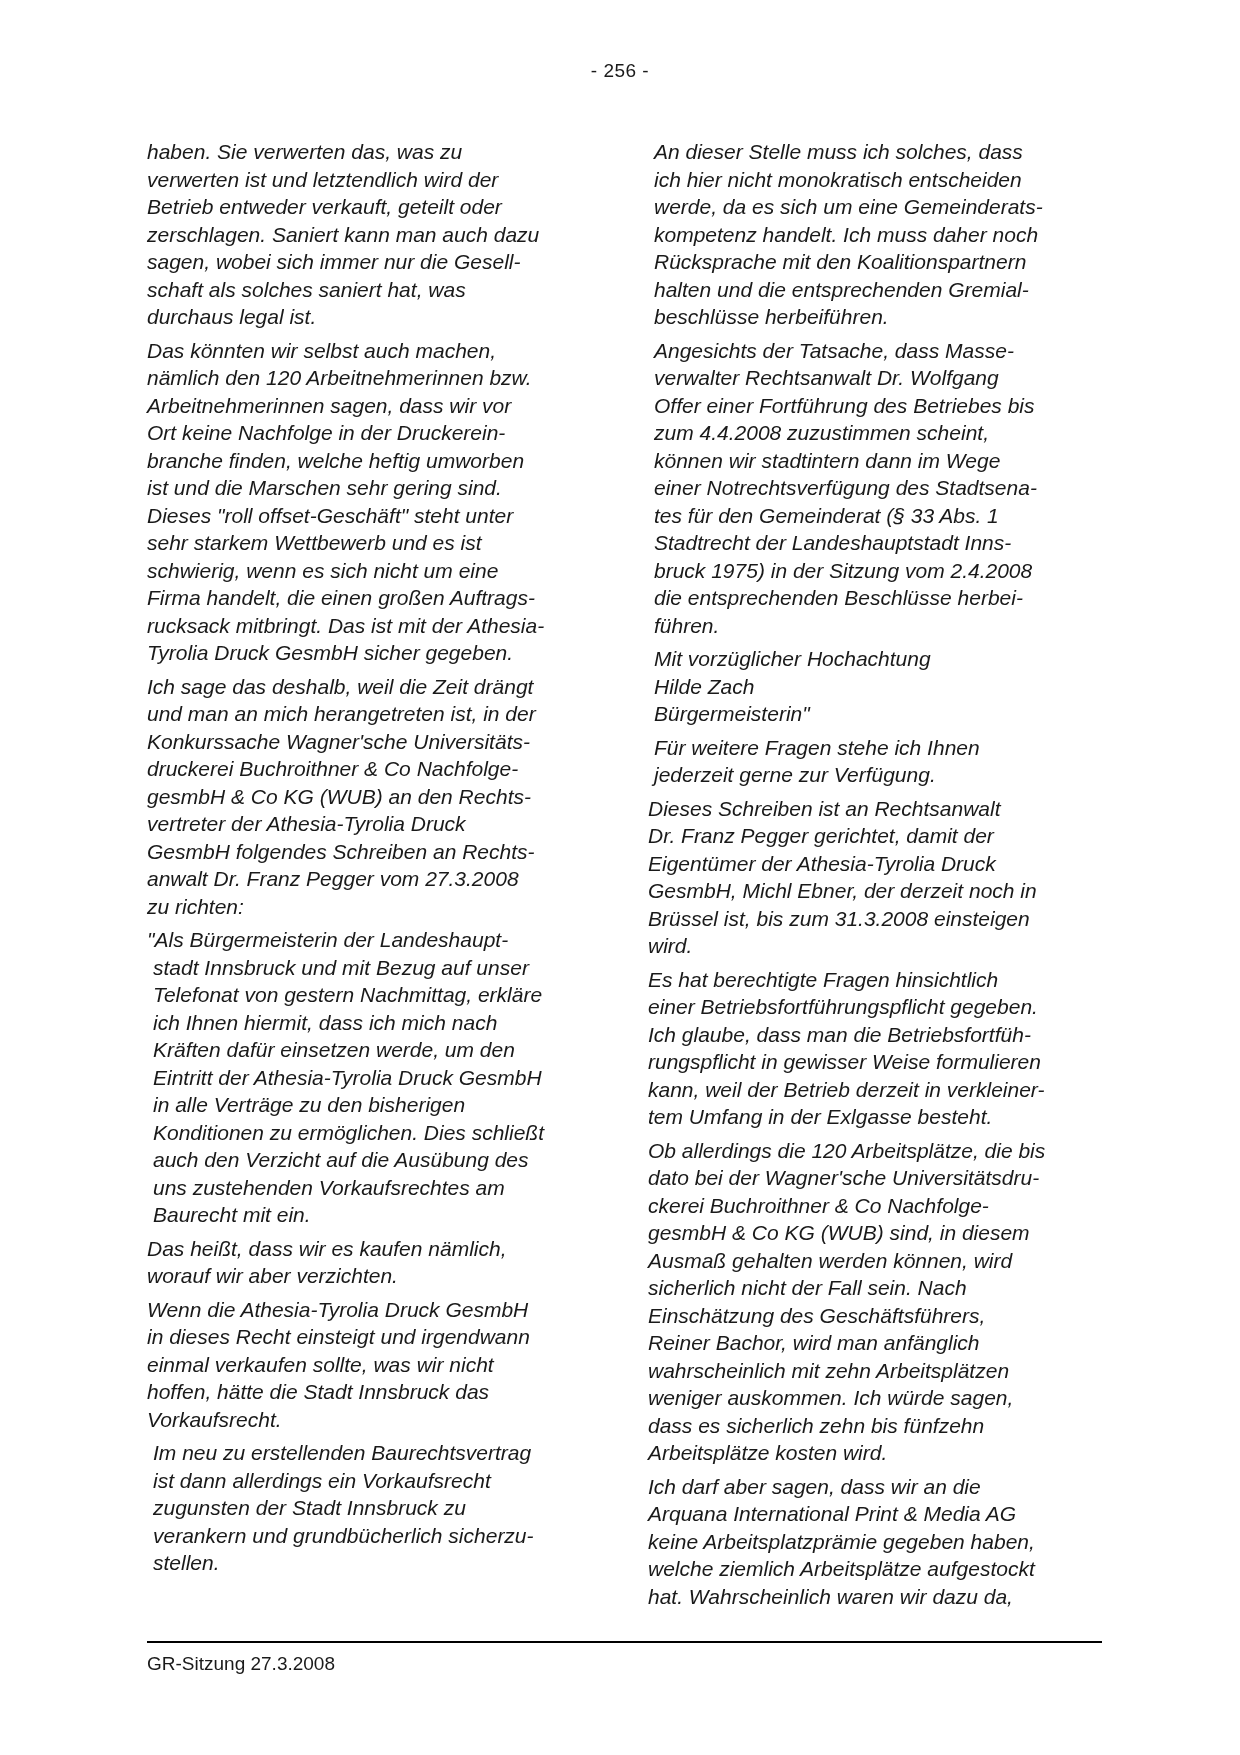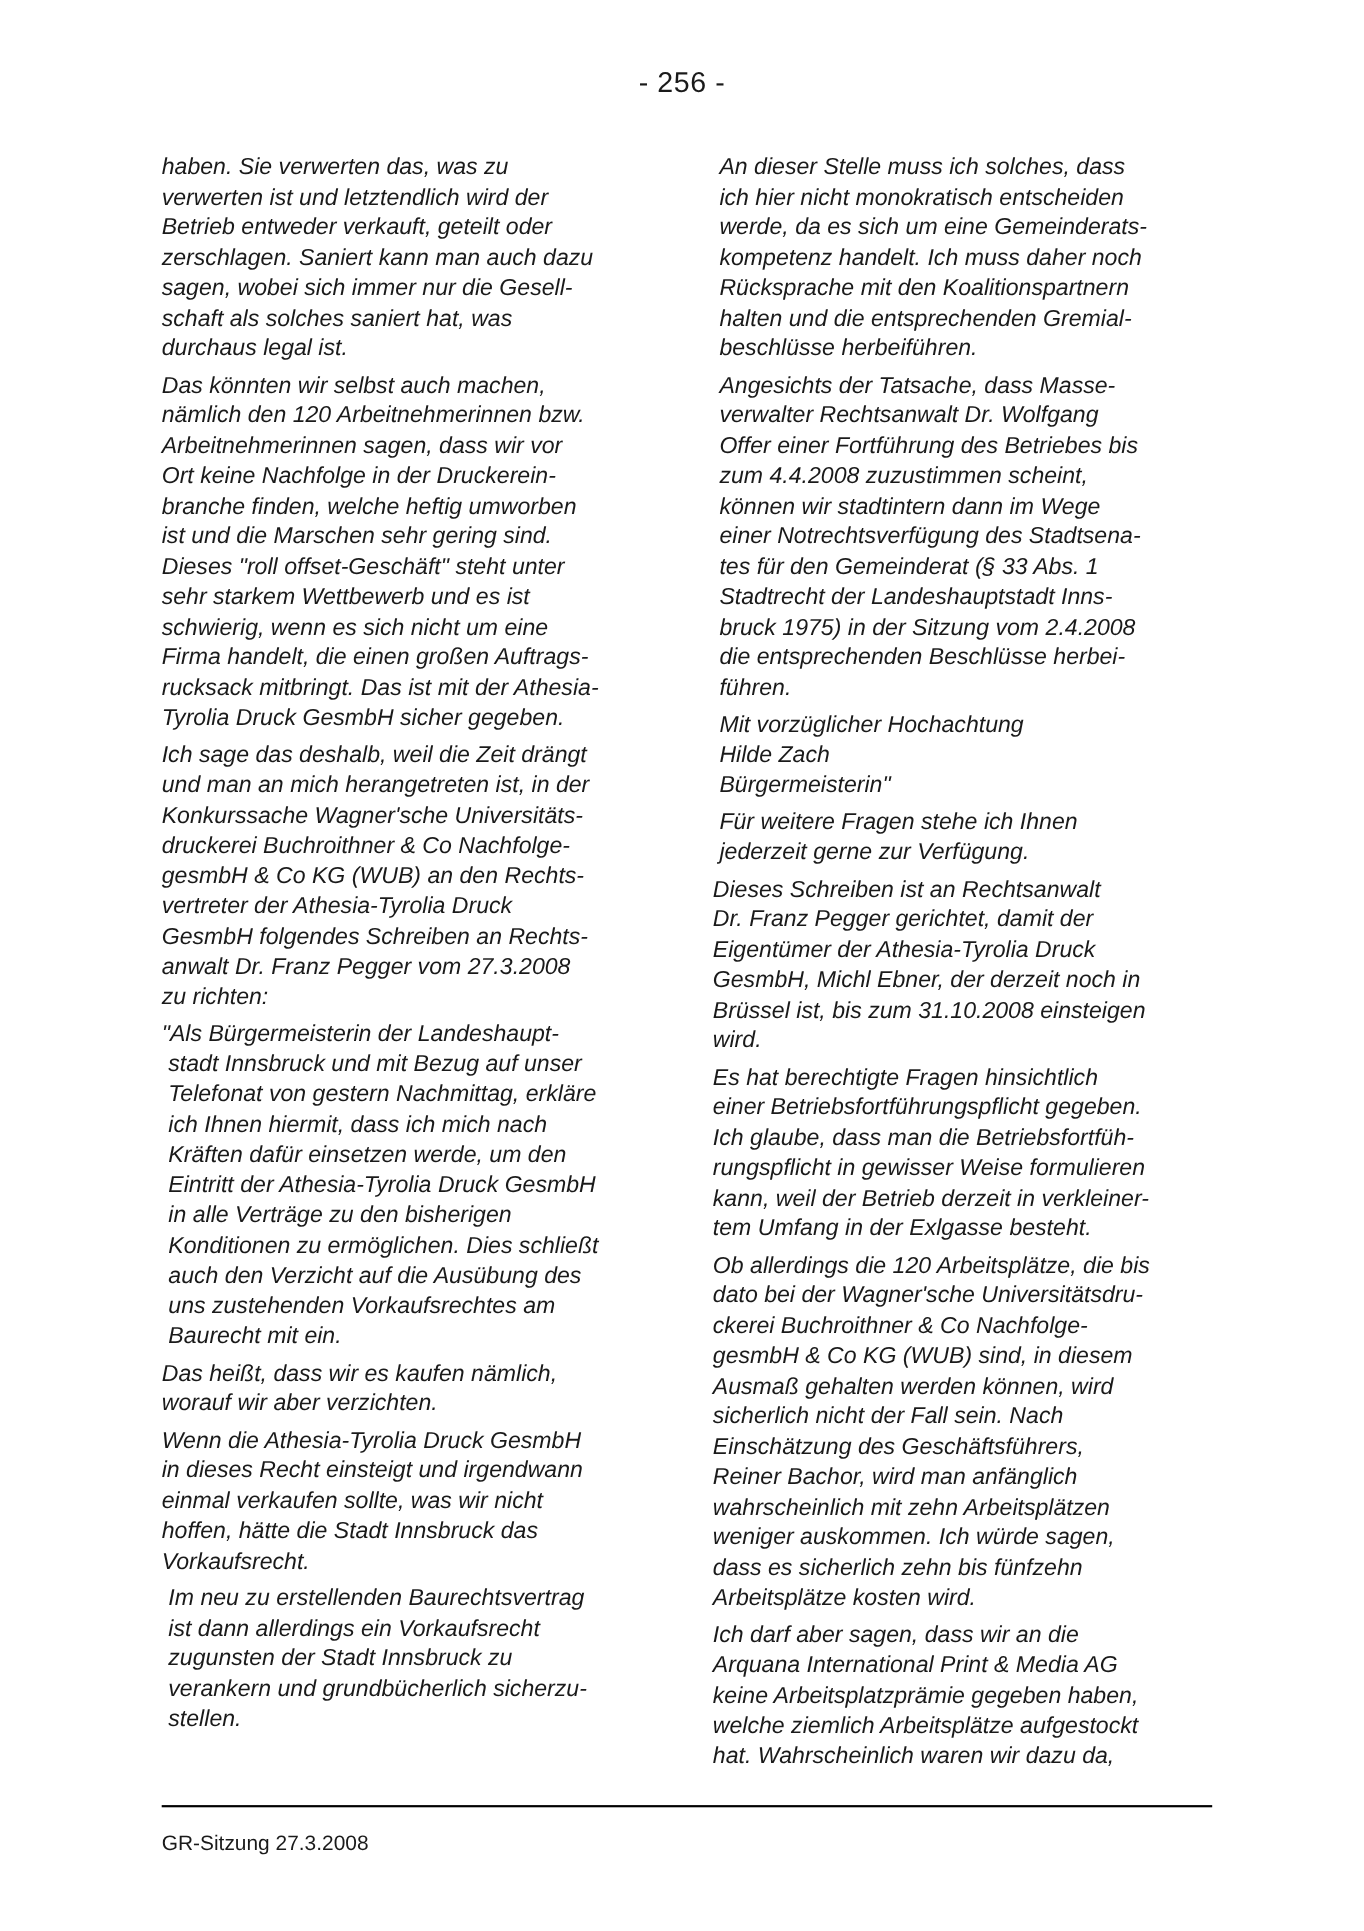--- a/index.html
+++ b/index.html
@@ -15,21 +15,21 @@
     color: #1a1a1a;
     font-family: "Liberation Sans", "DejaVu Sans", sans-serif;
     overflow: hidden;
   }
   .page-number {
     position: absolute;
     top: 60px;
     left: 0;
     width: 100%;
     text-align: center;
-    font-size: 26px;
+    font-size: 19px;
     letter-spacing: 0.5px;
   }
   .columns {
     position: absolute;
     top: 138px;
     left: 147px;
     display: flex;
   }
   .col {
     width: 450px;
@@ -47,21 +47,21 @@
   
   .hang { padding-left: 6px; text-indent: -6px; }
   .footer {
     position: absolute;
     top: 1641px;
     left: 147px;
     width: 955px;
     border-top: 2px solid #000000;
   }
   .footer-text {
-    padding-top: 23px;
+    padding-top: 10px;
     font-size: 19px;
   }
 </style>
 </head>
 <body>
 
 <div class="page">
 
   <div class="page-number">- 256 -</div>
 
@@ -142,21 +142,21 @@
 führen.</p>
       <p class="para q">Mit vorzüglicher Hochachtung
 Hilde Zach
 Bürgermeisterin"</p>
       <p class="para q">Für weitere Fragen stehe ich Ihnen
 jederzeit gerne zur Verfügung.</p>
       <p class="para">Dieses Schreiben ist an Rechtsanwalt
 Dr. Franz Pegger gerichtet, damit der
 Eigentümer der Athesia-Tyrolia Druck
 GesmbH, Michl Ebner, der derzeit noch in
-Brüssel ist, bis zum 31.10.2008 einsteigen
+Brüssel ist, bis zum 31.3.2008 einsteigen
 wird.</p>
       <p class="para">Es hat berechtigte Fragen hinsichtlich
 einer Betriebsfortführungspflicht gegeben.
 Ich glaube, dass man die Betriebsfortfüh-
 rungspflicht in gewisser Weise formulieren
 kann, weil der Betrieb derzeit in verkleiner-
 tem Umfang in der Exlgasse besteht.</p>
       <p class="para">Ob allerdings die 120 Arbeitsplätze, die bis
 dato bei der Wagner'sche Universitätsdru-
 ckerei Buchroithner &amp; Co Nachfolge-

